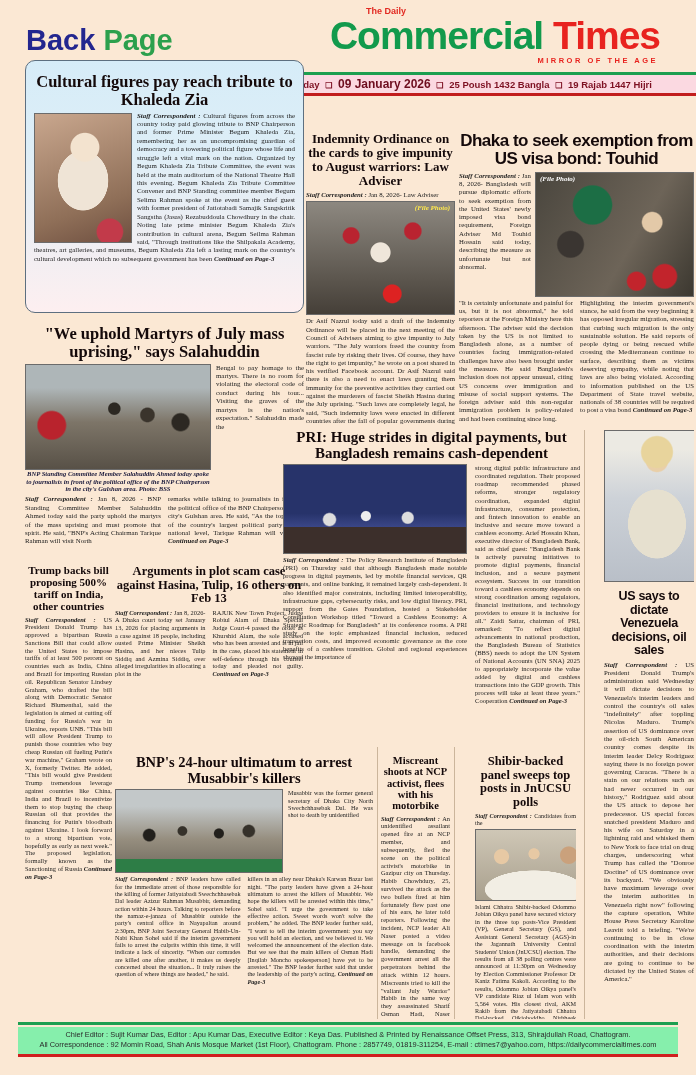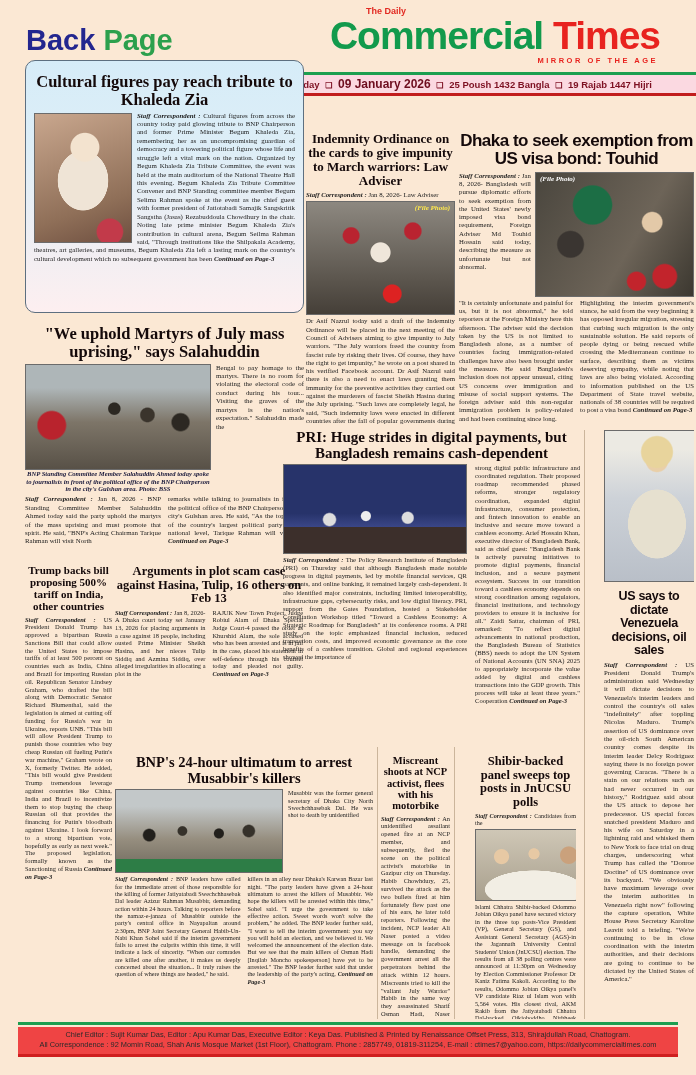--- a/index.html
+++ b/index.html
@@ -145,21 +145,21 @@
     radial-gradient(ellipse 70% 45% at 50% 85%,#f2eee4 0 60%,rgba(0,0,0,0) 61%),
     linear-gradient(180deg,#cfc7b6,#a89f8d)}
   .ph-leavitt{background:
     radial-gradient(circle at 50% 14%,#e8d49c 0 11%,rgba(0,0,0,0) 12%),
     radial-gradient(circle at 50% 20%,#e9cfa8 0 8%,rgba(0,0,0,0) 9%),
     radial-gradient(ellipse 46% 38% at 50% 62%,#e6e0cf 0 60%,rgba(0,0,0,0) 61%),
     linear-gradient(180deg,#eceae3 0 12%,#cdd2d8 45%,#b9bfc8)}
 
   
   #footer{left:18px;top:1022px;width:660px;border-top:3px solid #1d9e50;padding-top:2px}
-  #footer .bar{background:#ef4444;border-bottom:3px solid #cf1f1f;padding:3px 8px 4px 8px;
+  #footer .bar{background:#86efac;border-bottom:3px solid #cf1f1f;padding:3px 8px 4px 8px;
       font-family:"Liberation Sans",sans-serif;font-size:7.4px;line-height:1.35;color:#2a2a2a;text-align:center}
 </style>
 </head>
 <body>
 
 <div id="page">
 
   <div id="backpage" class="abs">
     <span class="bk">Back</span>
     <span class="pg">Page</span>
@@ -247,21 +247,21 @@
         <span>BNP leaders have called for the immediate arrest of those responsible for the killing of former Jatiyatabadi Swechchhasebak Dal leader Azizur Rahman Musabbir, demanding action within 24 hours. Talking to reporters before the namaz-e-janaza of Musabbir outside the party's central office in Nayapaltan around 2:30pm, BNP Joint Secretary General Habib-Un-Nabi Khan Sohel said if the interim government fails to arrest the culprits within this time, it will indicate a lack of sincerity. "When our comrades are killed one after another, it makes us deeply concerned about the situation... It truly raises the question of where things are headed," he said.</span>
       </div>
       <div>
         <span>killers in an alley near Dhaka's Karwan Bazar last night. "The party leaders have given a 24-hour ultimatum to arrest the killers of Musabbir. We hope the killers will be arrested within this time," Sohel said. "I urge the government to take effective action. Sweet words won't solve the problem," he added. The BNP leader further said, "I want to tell the interim government: you say you will hold an election, and we believed it. We welcomed the announcement of the election date. But we see that the main killers of Osman Hadi [Inqilab Moncho spokesperson] have yet to be arrested." The BNP leader further said that under the leadership of the party's acting,</span>
         <em class="cont">Continued on Page-3</em>
       </div>
     </div>
   </div>
 
   <div id="art-indemnity" class="abs">
-    <div class="title serifT">Indemnity Ordinance on the cards to give impunity to March warriors: Law Adviser</div>
+    <div class="title serifT">Indemnity Ordinance on the cards to give impunity to August warriors: Law Adviser</div>
     <div class="bodytext">
       <em class="byline">Staff Correspondent :</em>
       <span>Jan 8, 2026- Law Adviser</span>
     </div>
     <div class="photo ph-indem">
       <span class="fp" style="right:4px;color:#ffe94d">(File Photo)</span>
     </div>
     <div class="bodytext">
       <span>Dr Asif Nazrul today said a draft of the Indemnity Ordinance will be placed in the next meeting of the Council of Advisers aiming to give impunity to July warriors. "The July warriors freed the country from fascist rule by risking their lives. Of course, they have the right to get impunity," he wrote on a post shared in his verified Facebook account. Dr Asif Nazrul said there is also a need to enact laws granting them immunity for the preventive activities they carried out against the murderers of fascist Sheikh Hasina during the July uprising. "Such laws are completely legal, he said, "Such indemnity laws were enacted in different countries after the fall of popular governments during the Arab Spring, or in contemporary revolutions (or mass uprisings)." The law adviser said</span>
       

